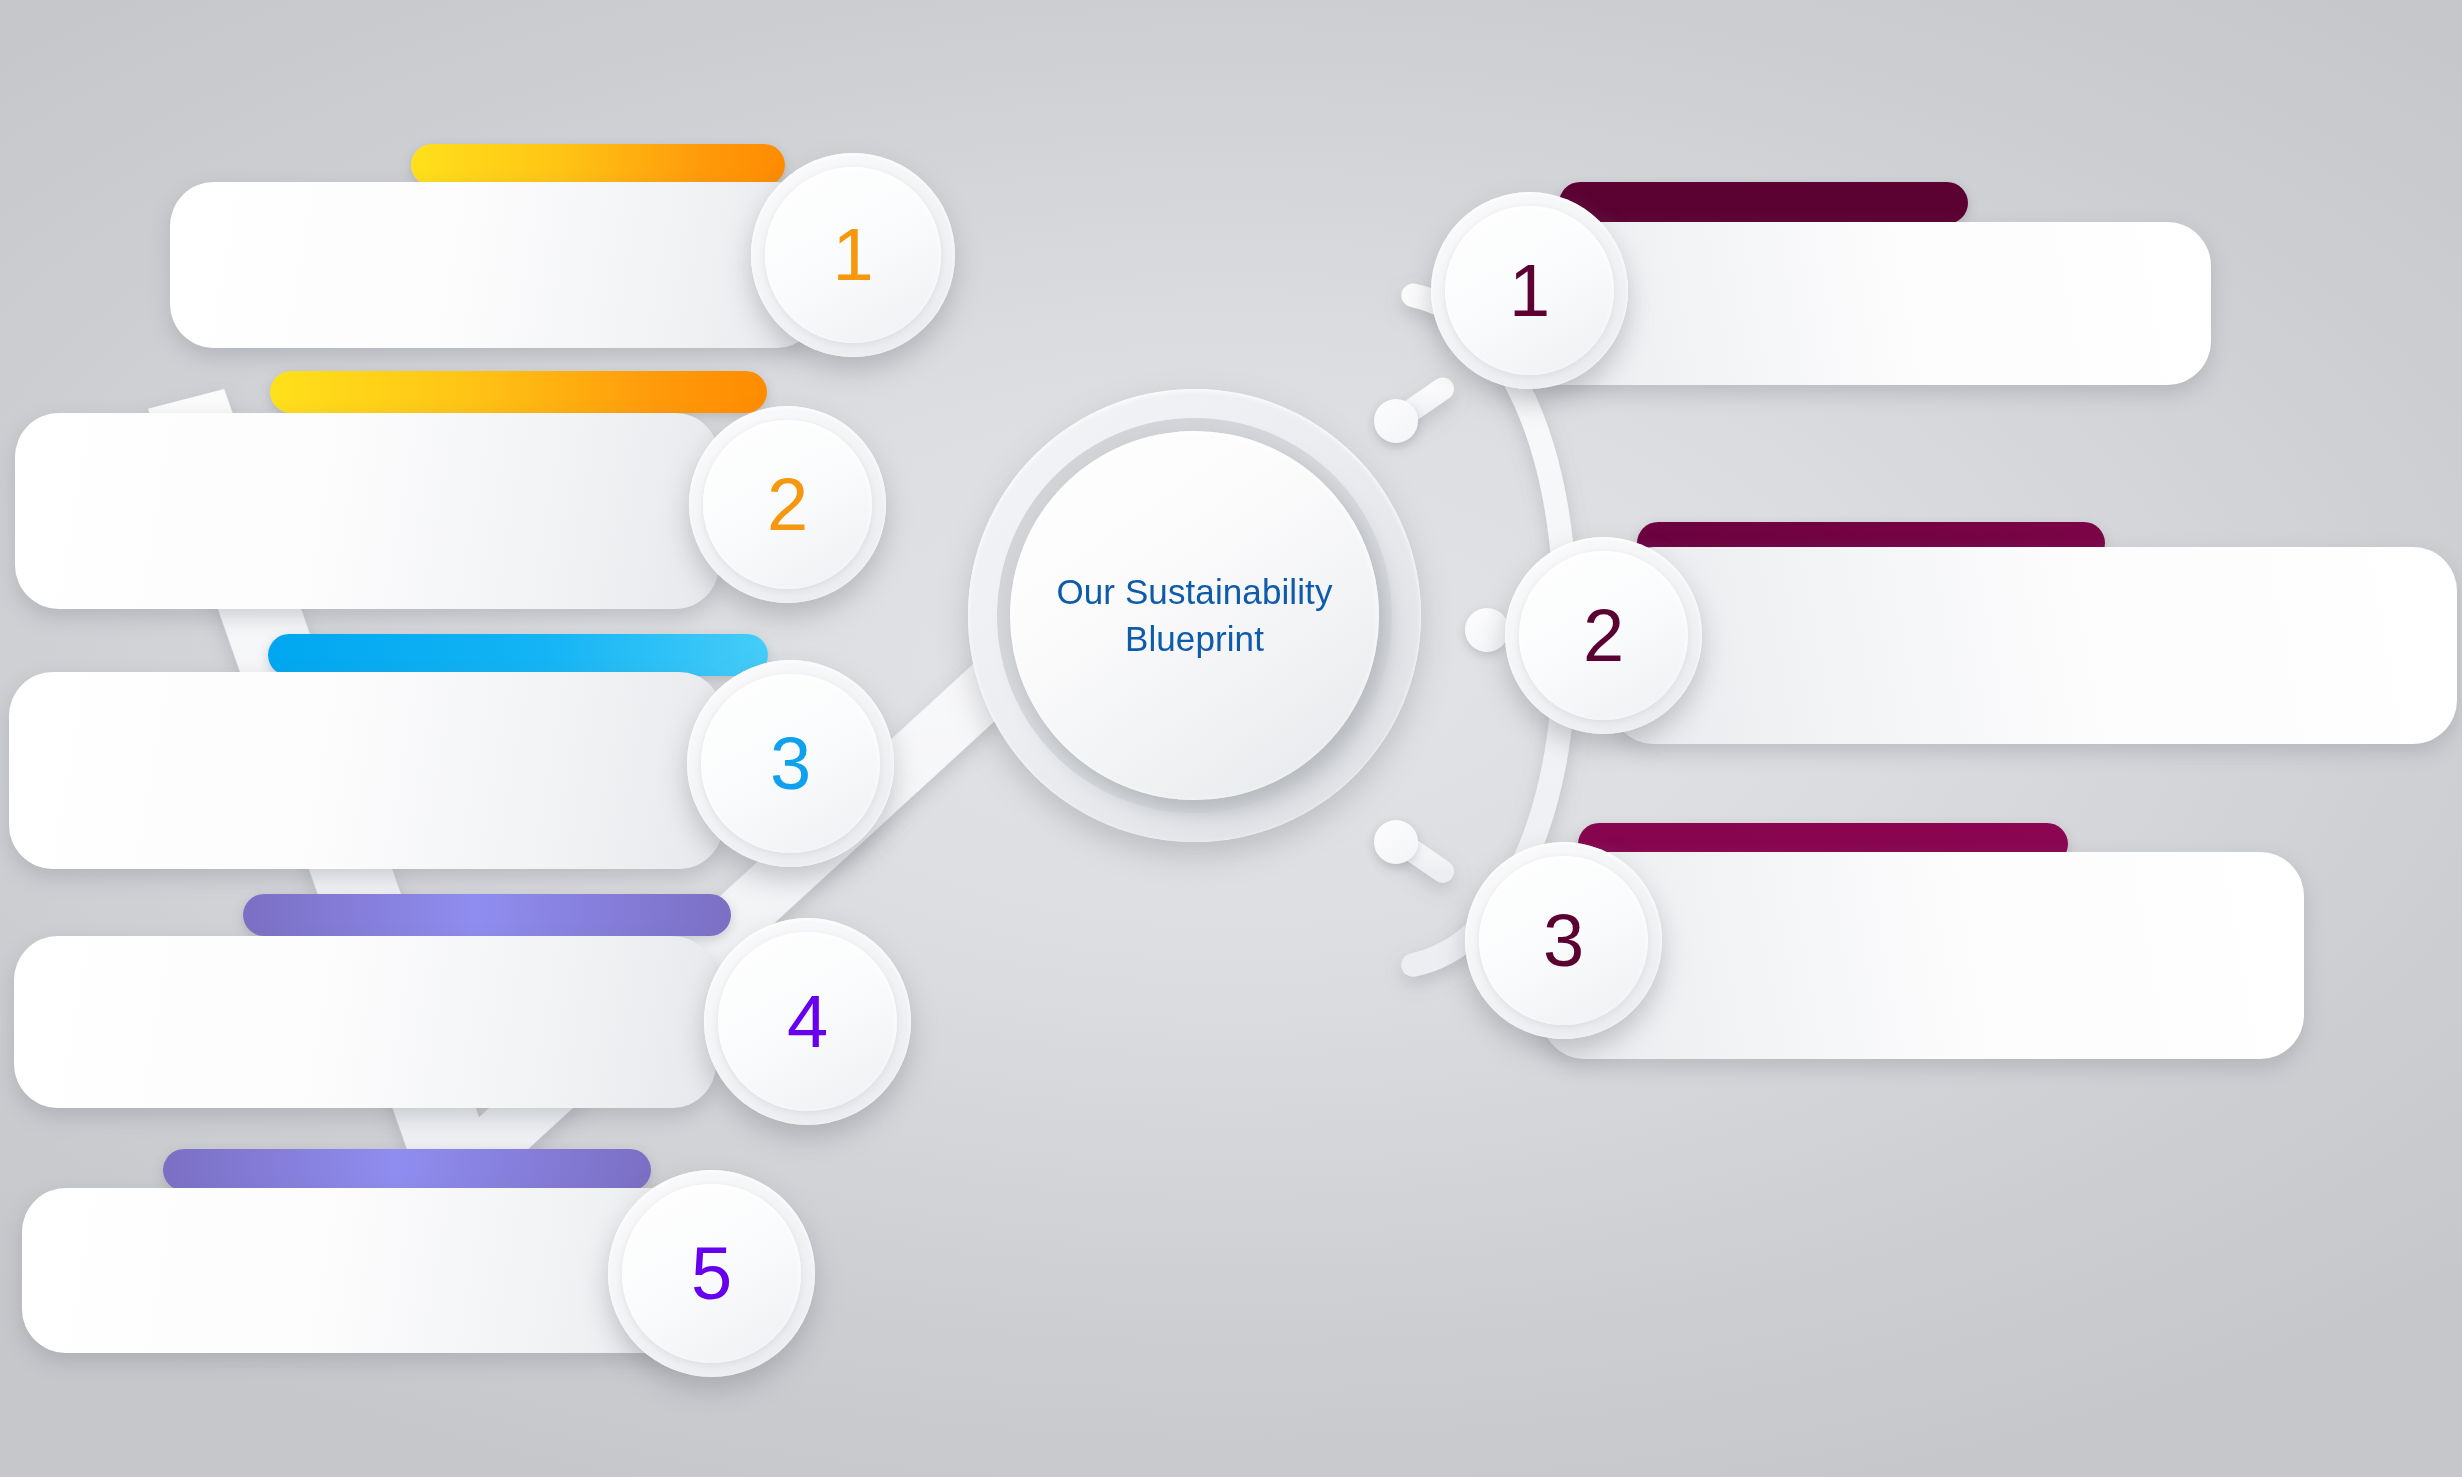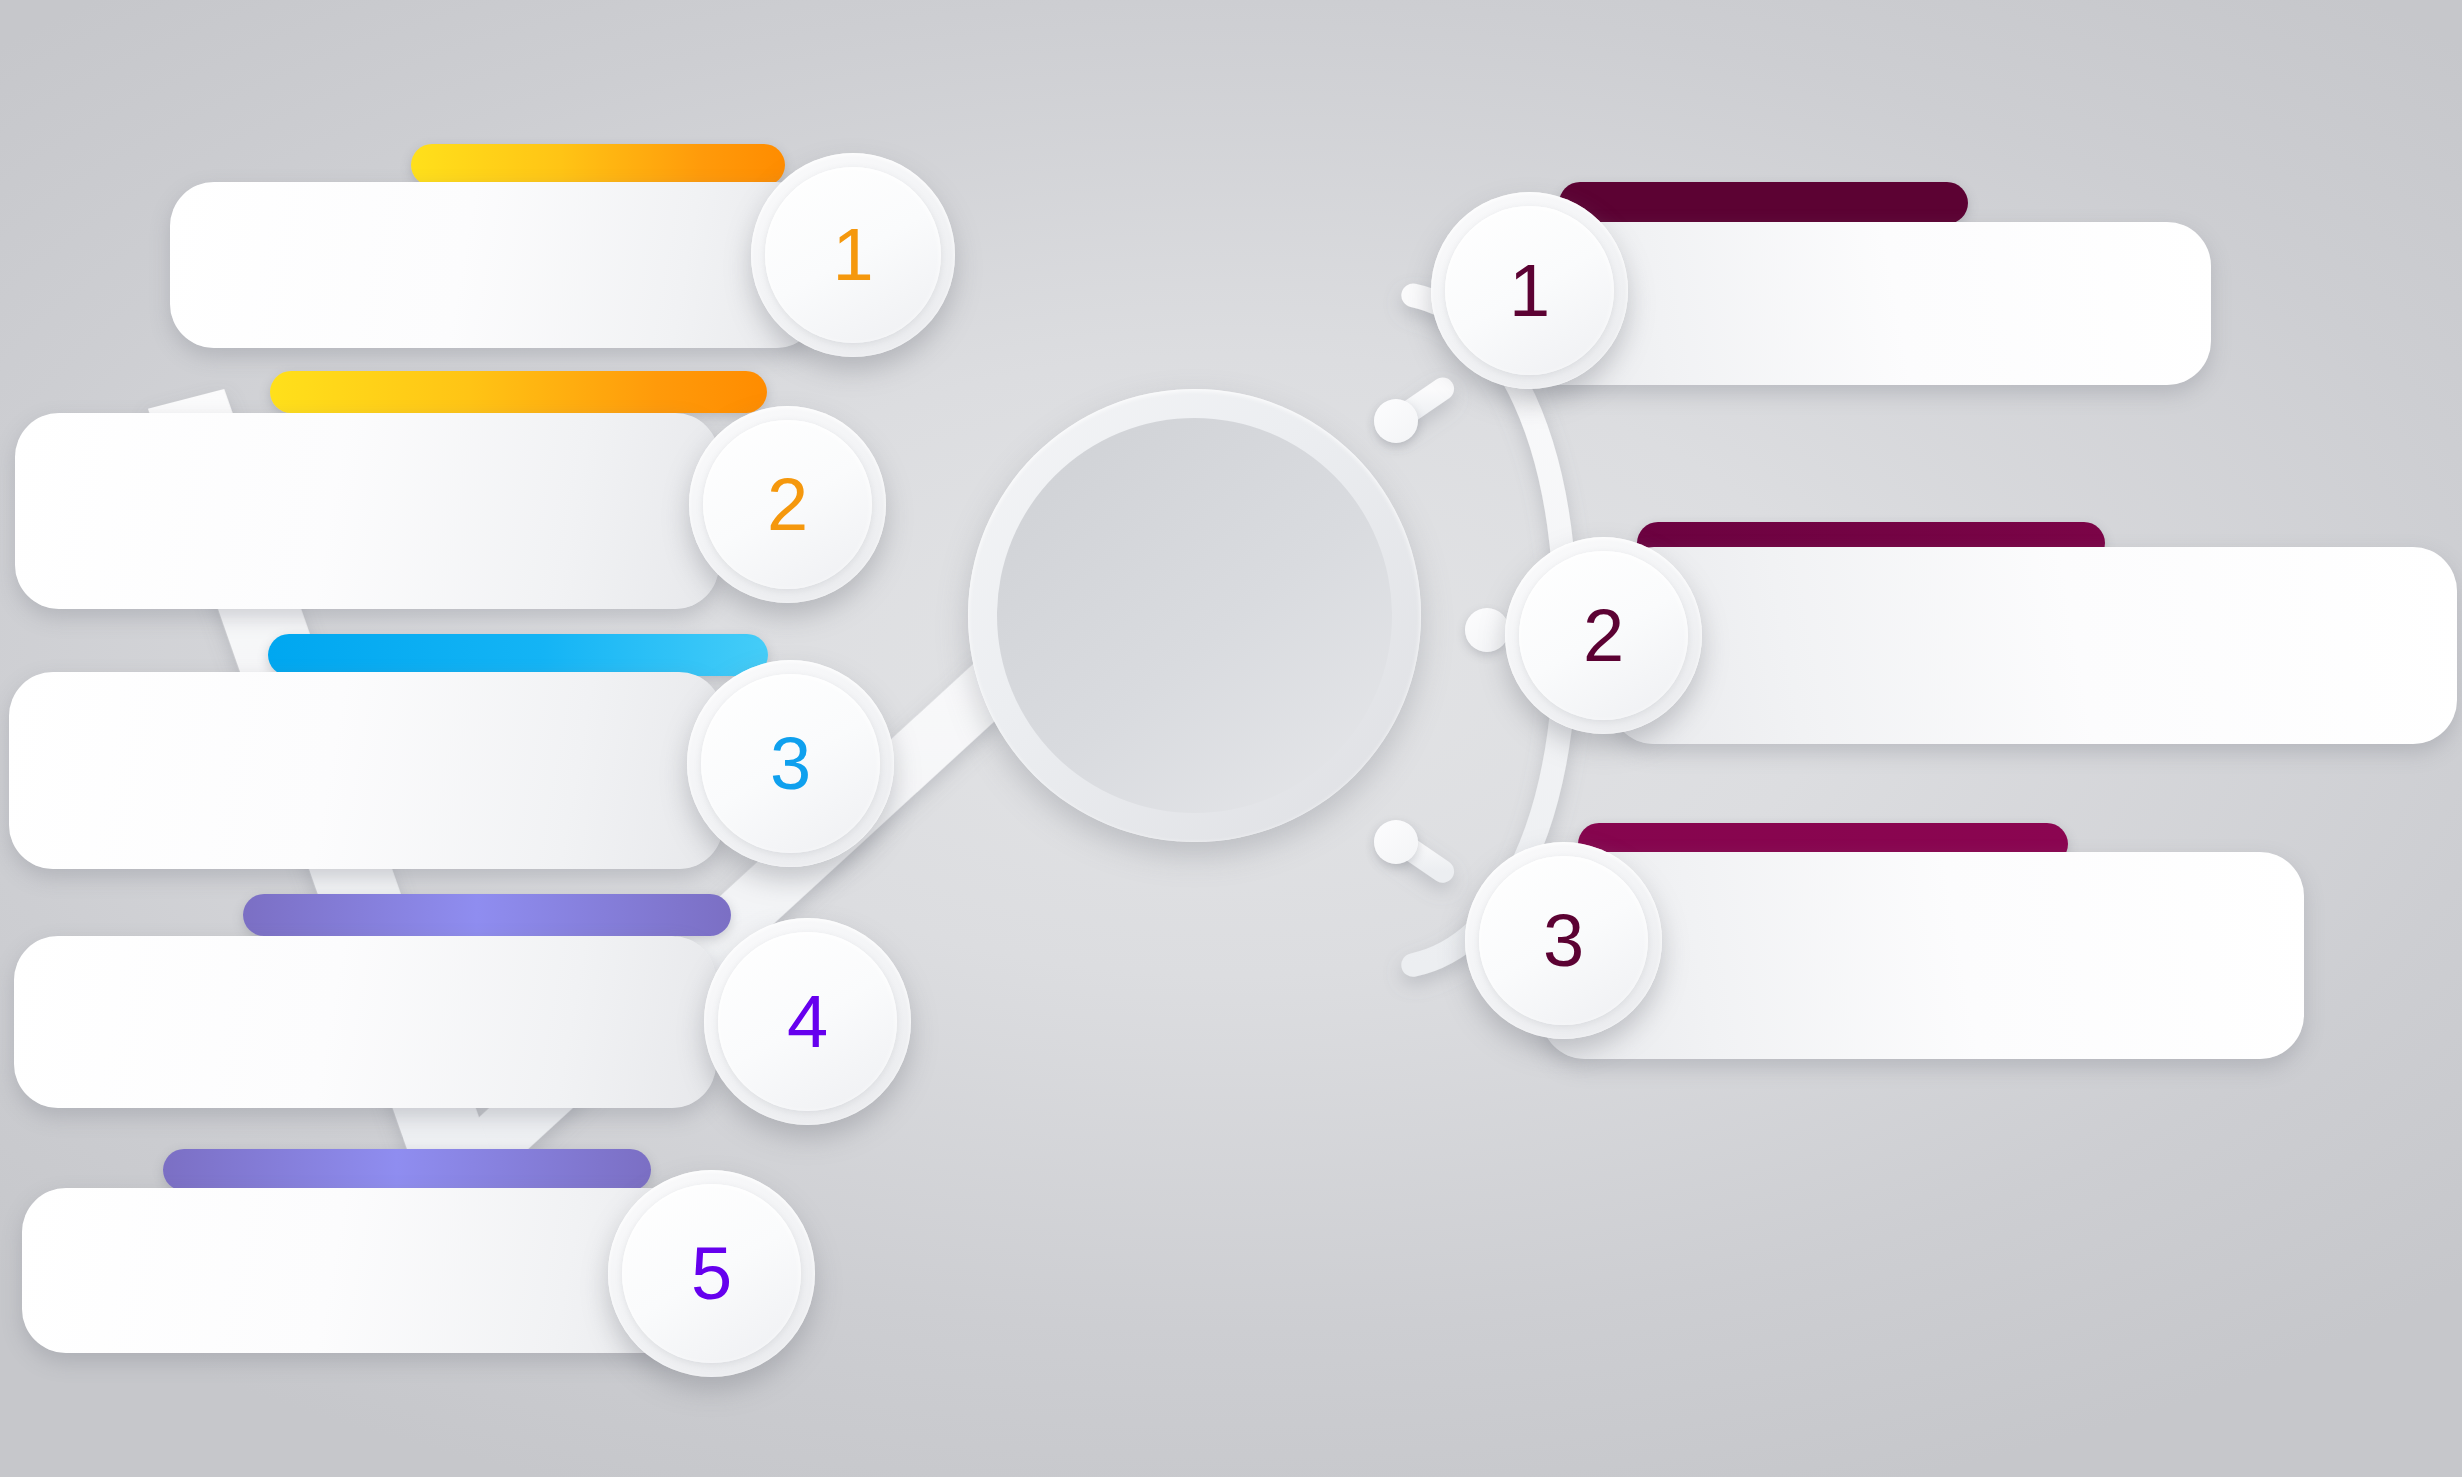--- a/index.html
+++ b/index.html
@@ -102,20 +102,24 @@
   </svg>
 </div>
 
 <div class="dot" style="left:1374px;top:399px;width:44px;height:44px;"></div>
 <div class="dot" style="left:1465px;top:608px;width:44px;height:44px;"></div>
 <div class="dot" style="left:1374px;top:820px;width:44px;height:44px;"></div>
 
 <div class="hub">
   <div class="hub-outer"></div>
   <div class="hub-ring"></div>
+  <div class="hub-inner">
+    <div class="hub-title" style="color:#0D5BAA;">Our Sustainability
+Blueprint</div>
+  </div>
 </div>
 
 <div class="card">
   <div class="bar" style="left:411px;top:144px;width:374px;background:linear-gradient(90deg,#FFE01B 0%,#FFC415 40%,#FF9A0A 78%,#FF8C00 100%);"></div>
   <div class="panel panel-l" style="left:170px;top:182px;width:650px;height:166px;"></div>
   <div class="ptext" style="left:246px;top:230px;width:497px;text-align:center;">Use Green Energy
 Use cloud-Based
 Data Centres</div>
 </div>
 <div class="bubble" style="left:751px;top:153px;width:204px;height:204px;">

